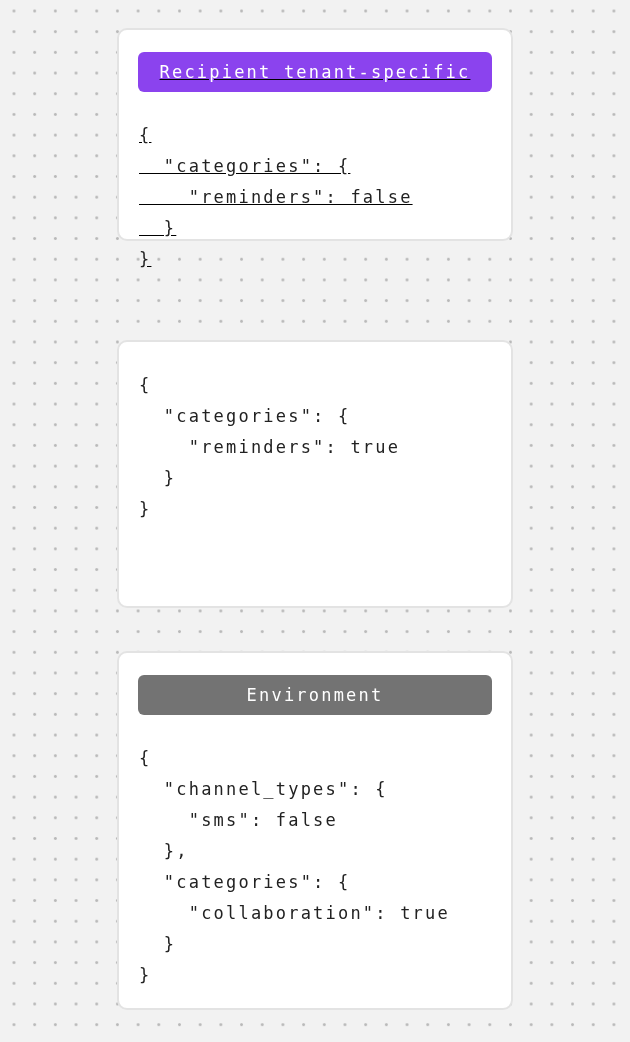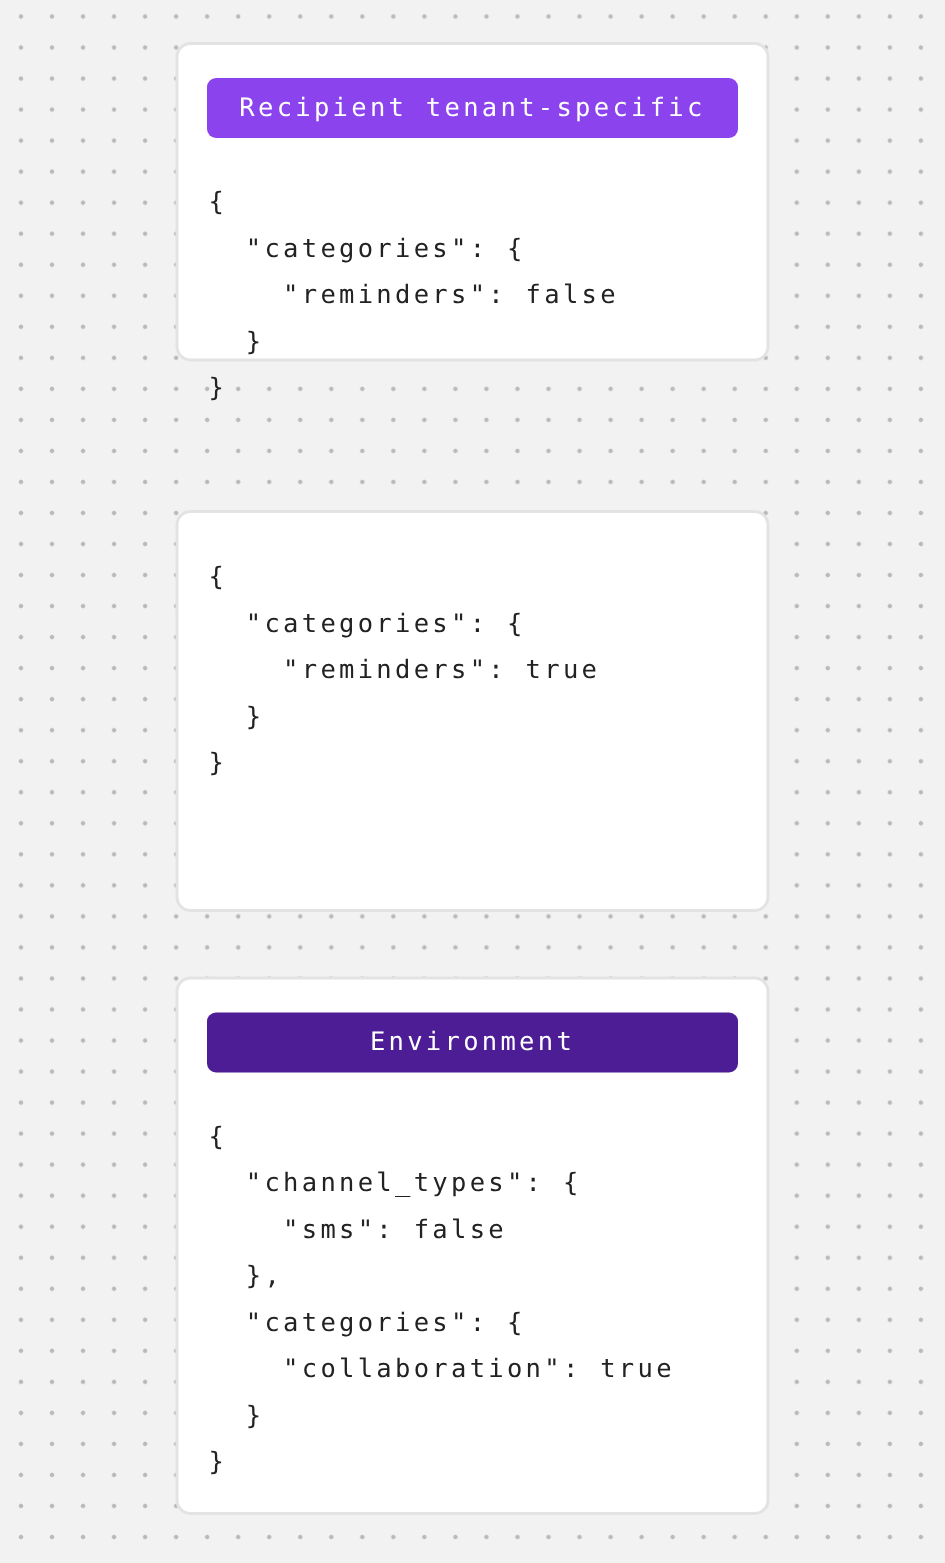--- a/index.html
+++ b/index.html
@@ -16,21 +16,21 @@
   }
   .card {
     position: absolute;
     left: 117px;
     width: 396px;
     box-sizing: border-box;
     background: #ffffff;
     border: 2.5px solid #e3e3e3;
     border-radius: 10px;
   }
-  .card-1 { top: 28px;  height: 213px; }
+  .card-1 { top: 28px;  height: 213px; text-decoration: underline; }
   .card-2 { top: 340px; height: 268px; }
   .card-3 { top: 651px; height: 359px; }
   .badge {
     margin: 22px 19px 0 19px;
     height: 40px;
     border-radius: 6px;
     display: flex;
     align-items: center;
     justify-content: center;
     color: #ffffff;
@@ -63,21 +63,21 @@
 
 <div class="card card-2">
   <div class="code">{
   "categories": {
     "reminders": true
   }
 }</div>
 </div>
 
 <div class="card card-3">
-  <div class="badge" style="background-color: #4c1d95;">Environment</div>
+  <div class="badge" style="background-color: #737373;">Environment</div>
   <div class="code">{
   "channel_types": {
     "sms": false
   },
   "categories": {
     "collaboration": true
   }
 }</div>
 </div>
 

